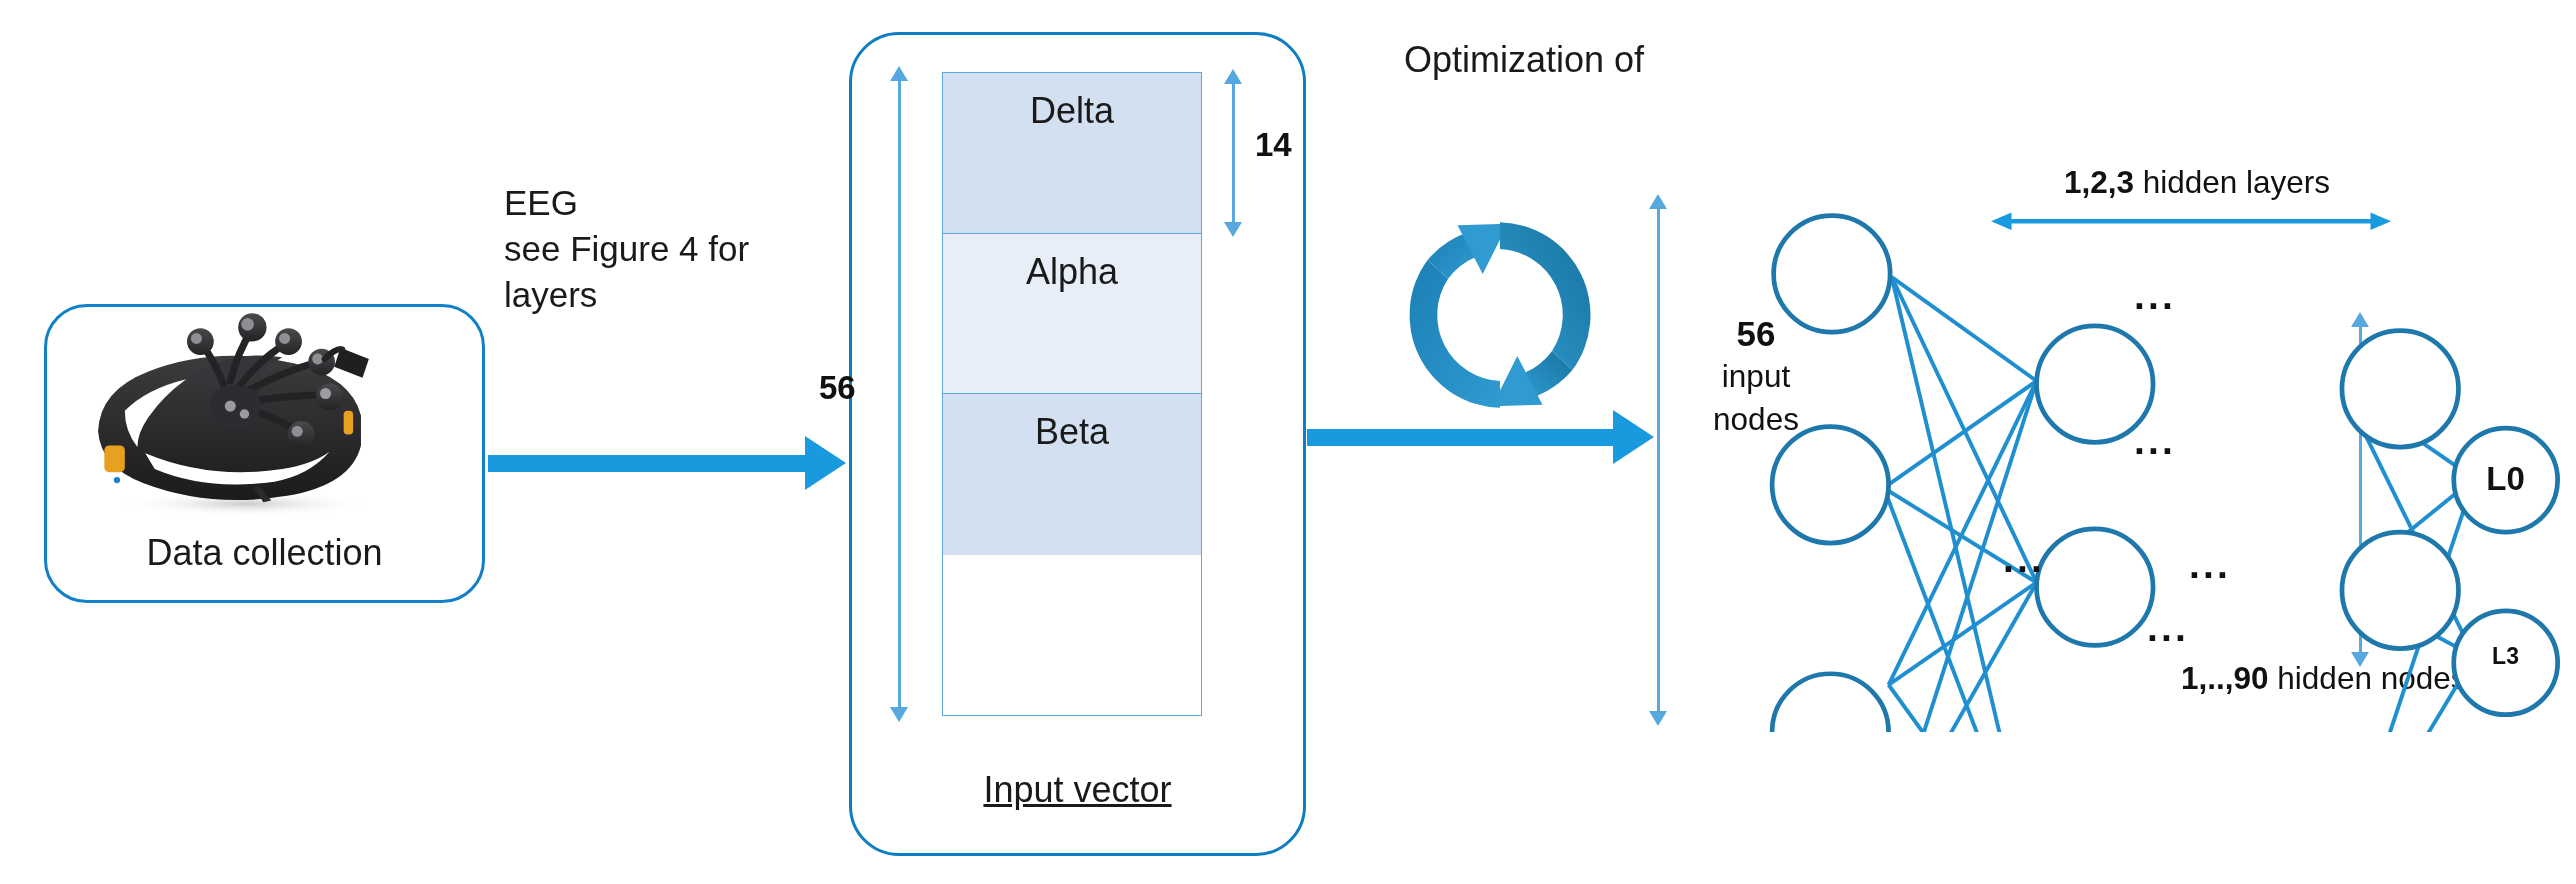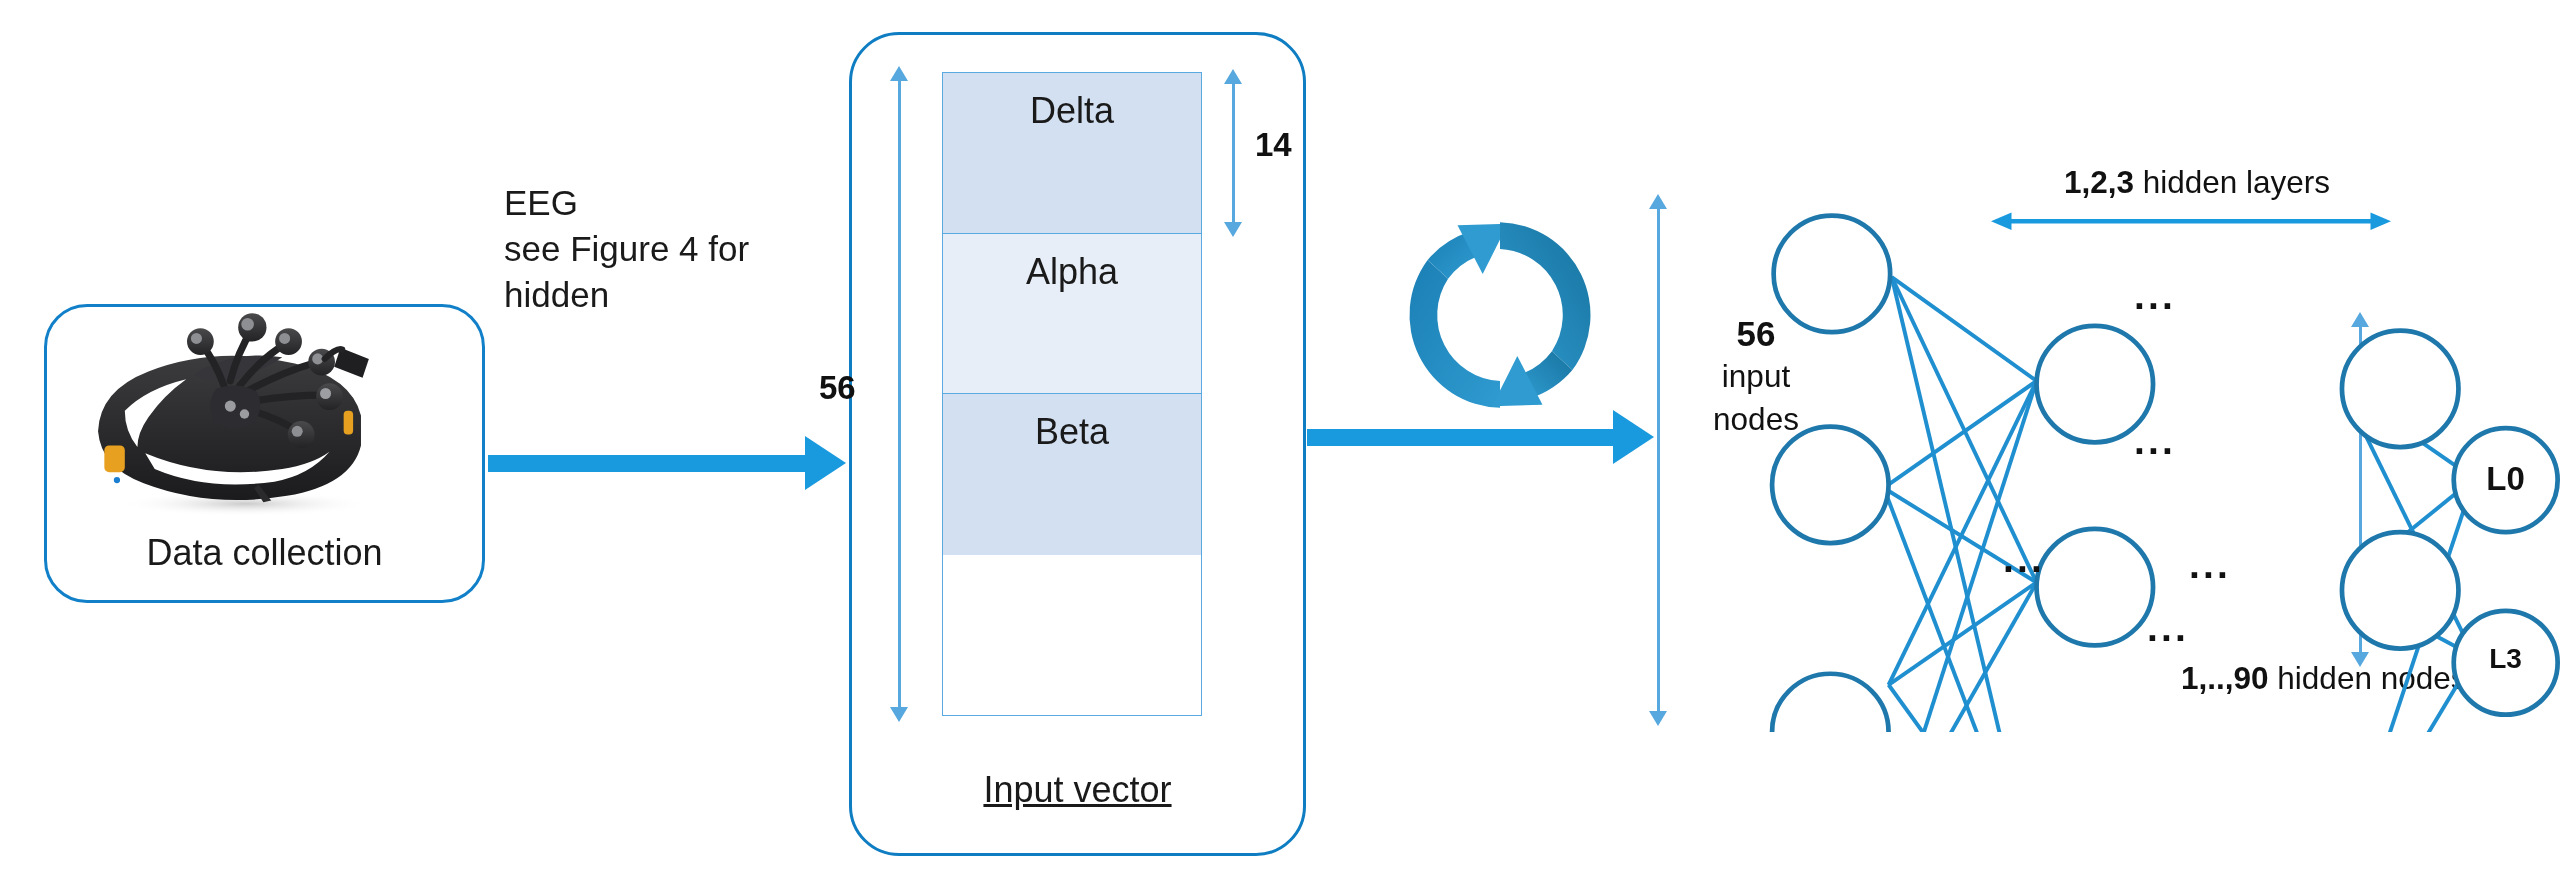--- a/index.html
+++ b/index.html
@@ -159,21 +159,21 @@
 
     <path d="M232 218 L248 238 L238 240 L226 222 Z" fill="#2a2a2d"></path>
   </svg>
 </div>
 
 <div class="abs" id="data-collection-label">Data collection</div>
 
 <div class="abs" id="eeg-preprocessing-label">
   <div>EEG</div>
   <div>see Figure 4 for</div>
-  <div>hidden</div>
+  <div>layers</div>
 </div>
 
 <div class="abs" style="left:488px;top:436px;width:362px;height:55px;">
   <div class="abs thick-arrow-shaft" style="left:0;top:19px;width:318px;"></div>
   <div class="abs thick-arrow-head" style="left:317px;top:0;"></div>
 </div>
 
 <div class="abs" id="input-vector-box"></div>
 
 <div class="abs" style="left:884px;top:66px;width:31.5px;height:657px;">
@@ -197,20 +197,21 @@
 <div class="abs measure-label" style="left:1255px;top:126px;">14</div>
 
 <div class="abs" id="input-vector-caption">Input vector</div>
 
 <div class="abs" style="left:1307px;top:410px;width:362px;height:55px;">
   <div class="abs thick-arrow-shaft" style="left:0;top:19px;width:307px;"></div>
   <div class="abs thick-arrow-head" style="left:306px;top:0;"></div>
 </div>
 
 <div class="abs" id="optimization-label">
+  <div>Optimization of</div>
 </div>
 
 <div class="abs" id="refresh-cycle-icon">
   <svg width="236" height="236" viewBox="0 0 300 300">
     <defs>
       <linearGradient id="gArcA" x1="0" y1="0" x2="1" y2="1">
         <stop offset="0" stop-color="#1b7fb5"></stop>
           <stop offset="1" stop-color="#2f9bd0"></stop>
       </linearGradient>
       <linearGradient id="gArcB" x1="1" y1="0" x2="0" y2="1">
@@ -304,20 +305,20 @@
       <circle cx="968" cy="520" r="74"></circle>
       <circle cx="968" cy="890" r="74"></circle>
 
       <circle cx="1102" cy="380" r="66"></circle>
       <circle cx="1102" cy="612" r="66"></circle>
     </g>
   </svg>
 </div>
 
 <div class="abs" style="left:2470px;top:460px;width:71px;text-align:center;font-size:33px;font-weight:bold;">L0</div>
-<div class="abs" style="left:2470px;top:643px;width:71px;text-align:center;font-size:28px;font-weight:bold;">L3</div>
+<div class="abs" style="left:2470px;top:643px;width:71px;text-align:center;font-size:23px;font-weight:bold;">L3</div>
 
 <div class="abs ellipsis-dots" style="left:2134px;top:274px;">...</div>
 <div class="abs ellipsis-dots" style="left:2134px;top:419px;">...</div>
 <div class="abs ellipsis-dots" style="left:2003px;top:537px;">...</div>
 <div class="abs ellipsis-dots" style="left:2189px;top:543px;">...</div>
 <div class="abs ellipsis-dots" style="left:2147px;top:606px;">...</div>
 
 
 </body></html>

